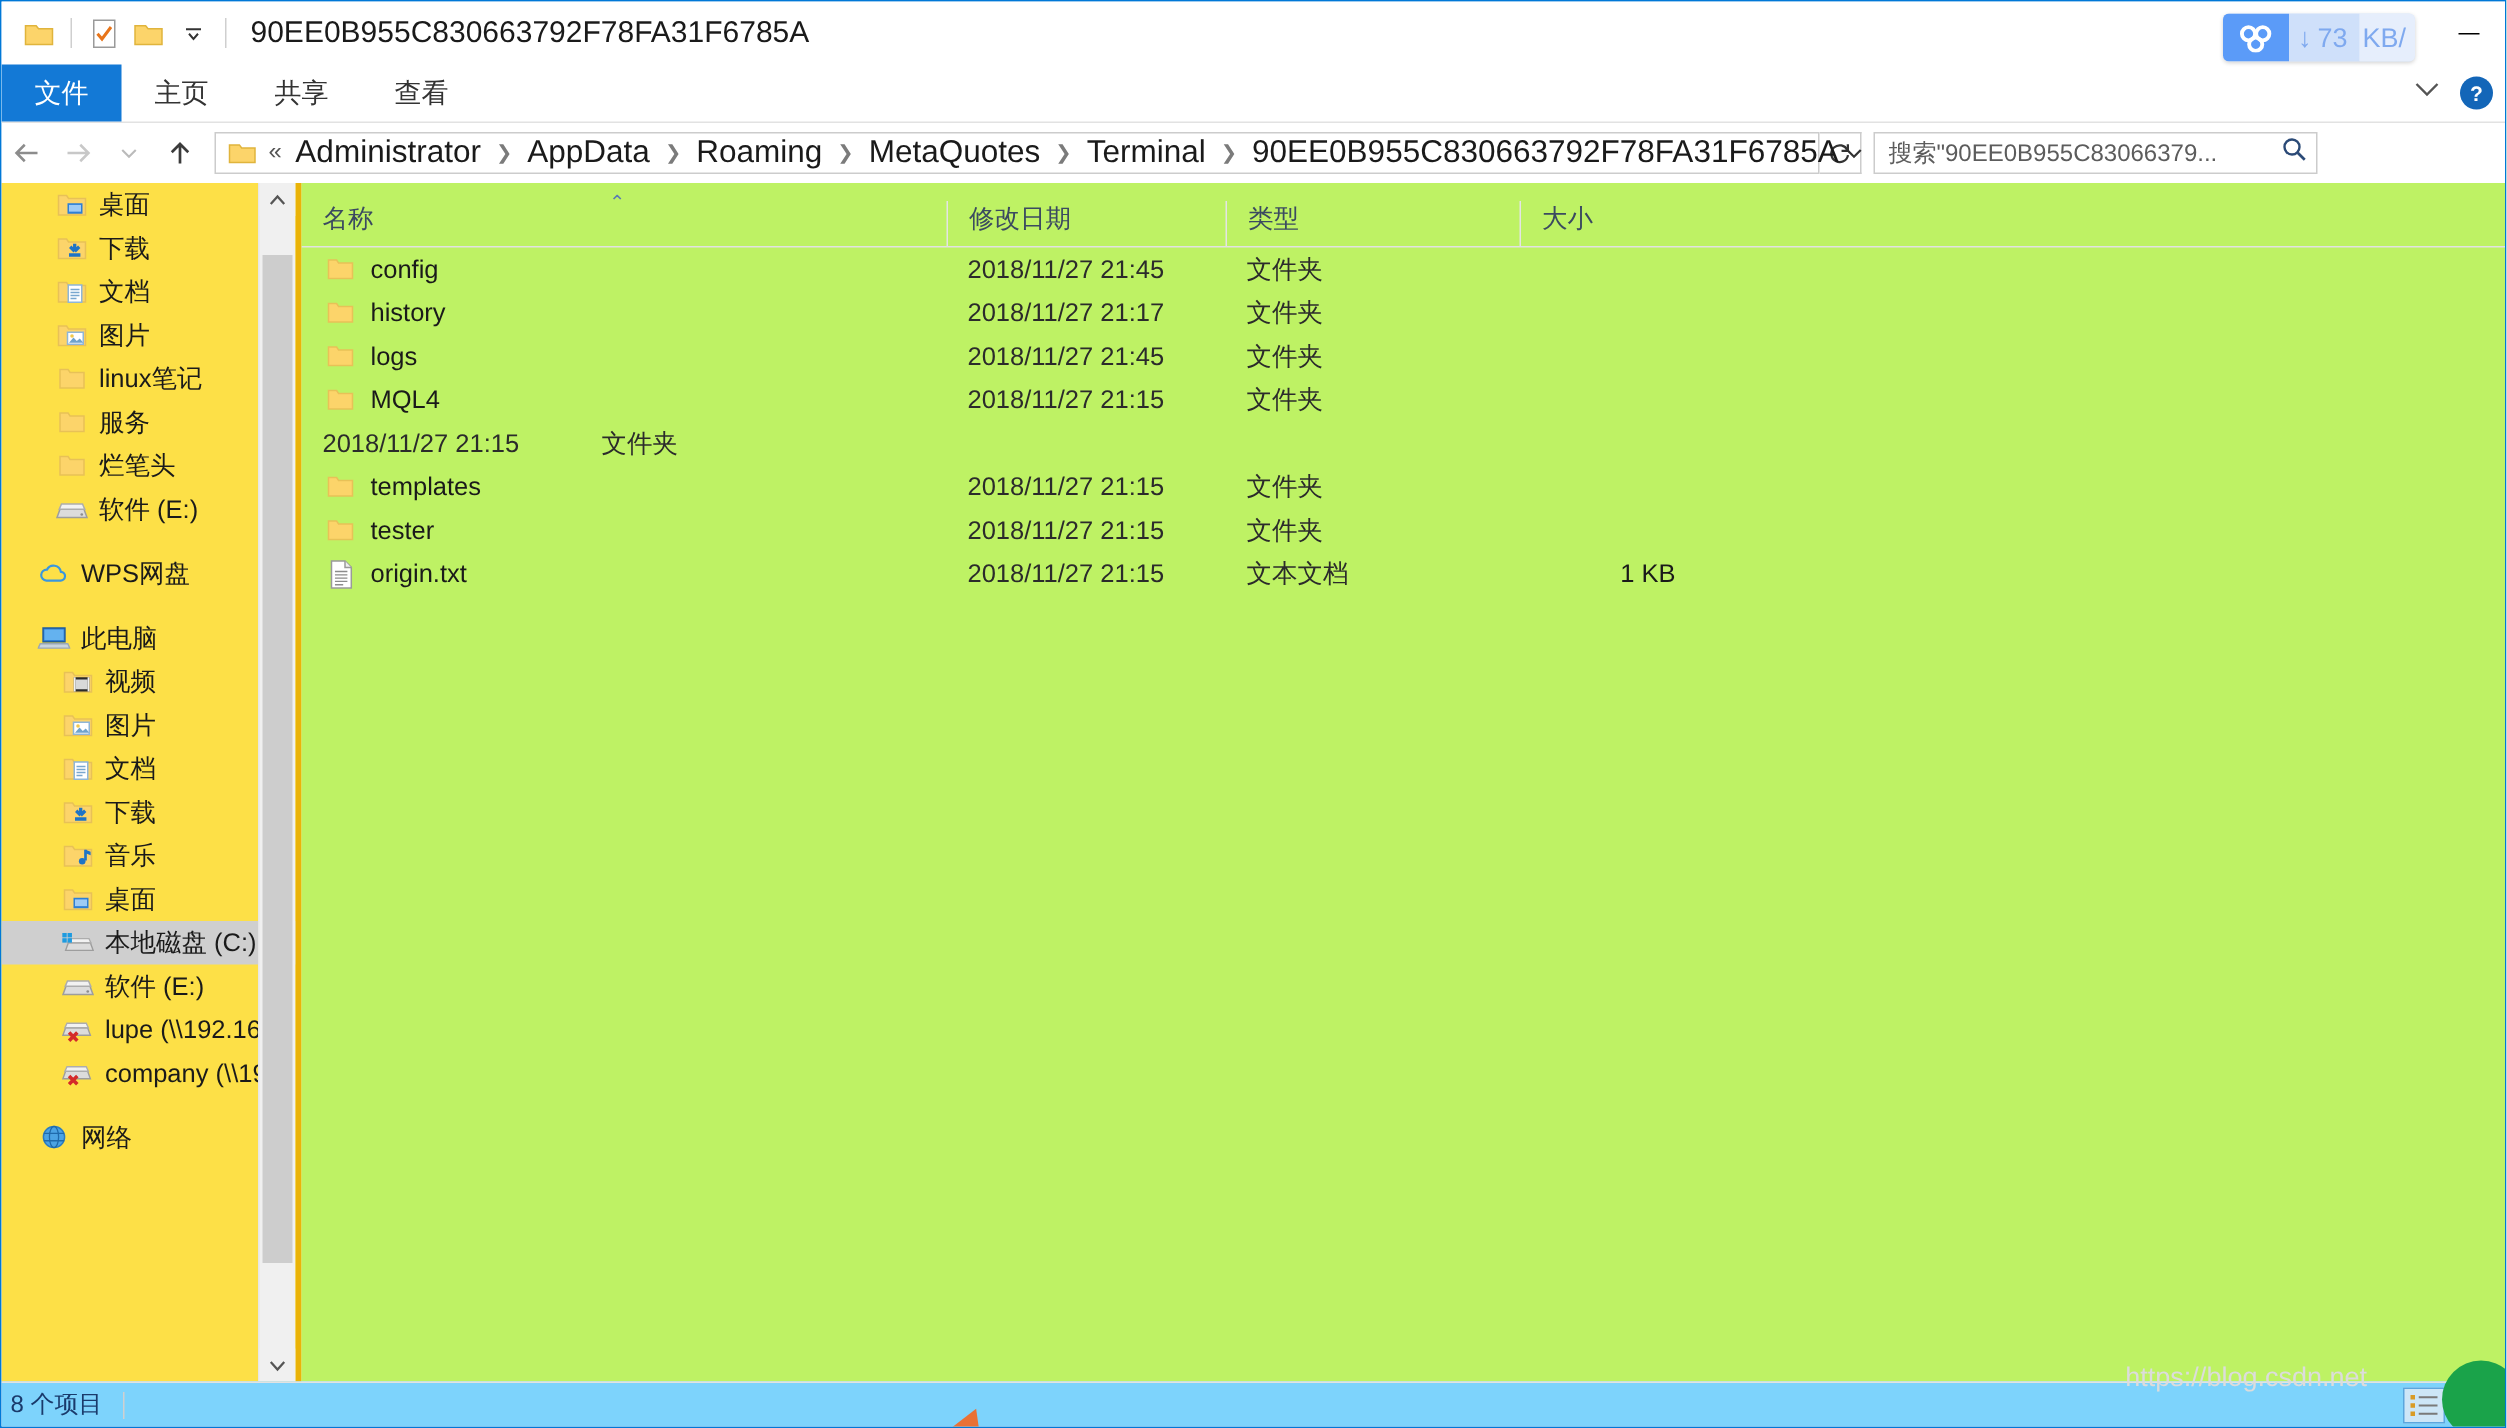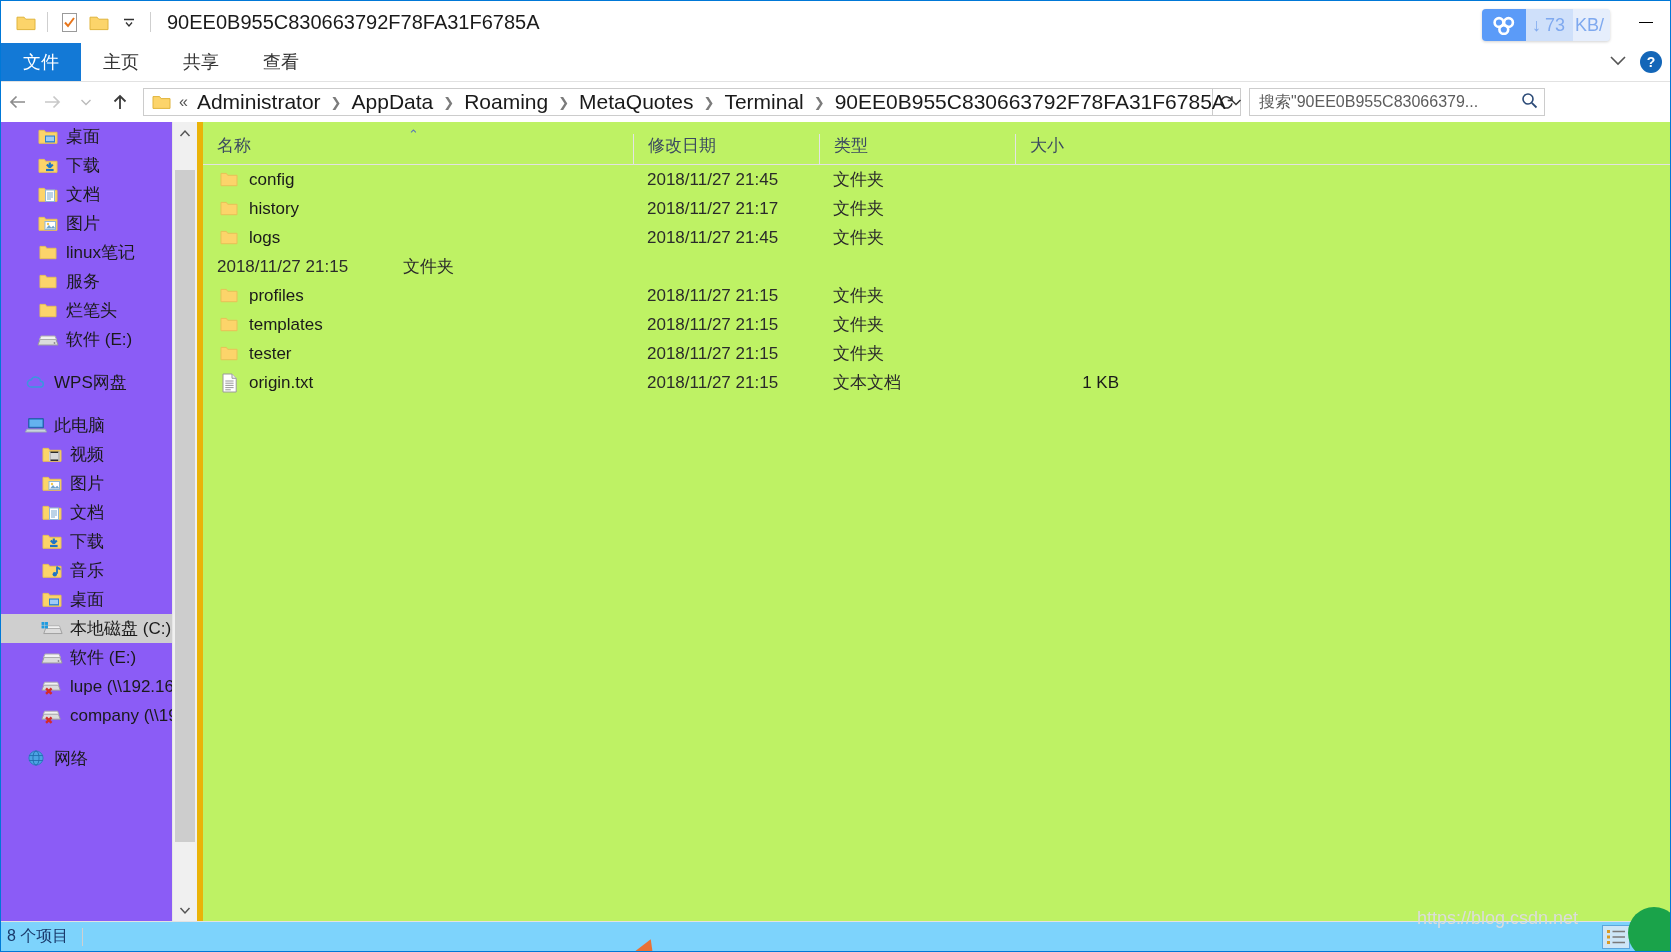--- a/index.html
+++ b/index.html
@@ -165,22 +165,22 @@
 
   
   .body {
     position: absolute; left: 0; top: 121px;
     width: 100%; bottom: 30px;
     display: flex;
   }
   .sidebar {
     position: relative;
     width: 196px;
-    background: #8b5cf6;
-    border-right: 6px solid #eab308;
+    background: #fde047;
+    border-right: 4px solid #eab308;
     overflow: hidden;
     flex: 0 0 196px;
   }
   .nav-item {
     display: flex; align-items: center;
     height: 29px; padding-left: 0px;
     white-space: nowrap; position: relative;
   }
   .nav-item.selected { background: #cfcfcf; }
   .nav-label { font-size: 17px; color: #1a1a1a; }
@@ -740,33 +740,33 @@
                   <path d="M2 2.4h5.4l1.3 1.9H18v10.4H2z" fill="#fcd46a" stroke="#e8c157"></path>
                 </svg>
               </span>
               <span>logs</span>
             </div>
             <div class="cell date" style="width: 186px;">2018/11/27 21:45</div>
             <div class="cell type" style="width: 196px;">文件夹</div>
             <div class="cell size" style="width: 132px;"></div>
           </div>
           <div class="row">
-            <div class="cell date" style="width: 186px;">2018/11/27 21:15</div>
-            <div class="cell type" style="width: 196px;">文件夹</div>
-            <div class="cell size" style="width: 132px;"></div>
-          </div>
-          <div class="row">
             <div class="cell name" style="width: 430px;">
               <span class="file-icon">
                 <svg width="20" height="17" viewBox="0 0 20 17">
                   <path d="M2 2.4h5.4l1.3 1.9H18v10.4H2z" fill="#fcd46a" stroke="#e8c157"></path>
                 </svg>
               </span>
-              <span>profiles</span>
+              <span>MQL4</span>
             </div>
+            <div class="cell date" style="width: 186px;">2018/11/27 21:15</div>
+            <div class="cell type" style="width: 196px;">文件夹</div>
+            <div class="cell size" style="width: 132px;"></div>
+          </div>
+          <div class="row">
             <div class="cell date" style="width: 186px;">2018/11/27 21:15</div>
             <div class="cell type" style="width: 196px;">文件夹</div>
             <div class="cell size" style="width: 132px;"></div>
           </div>
           <div class="row">
             <div class="cell name" style="width: 430px;">
               <span class="file-icon">
                 <svg width="20" height="17" viewBox="0 0 20 17">
                   <path d="M2 2.4h5.4l1.3 1.9H18v10.4H2z" fill="#fcd46a" stroke="#e8c157"></path>
                 </svg>

